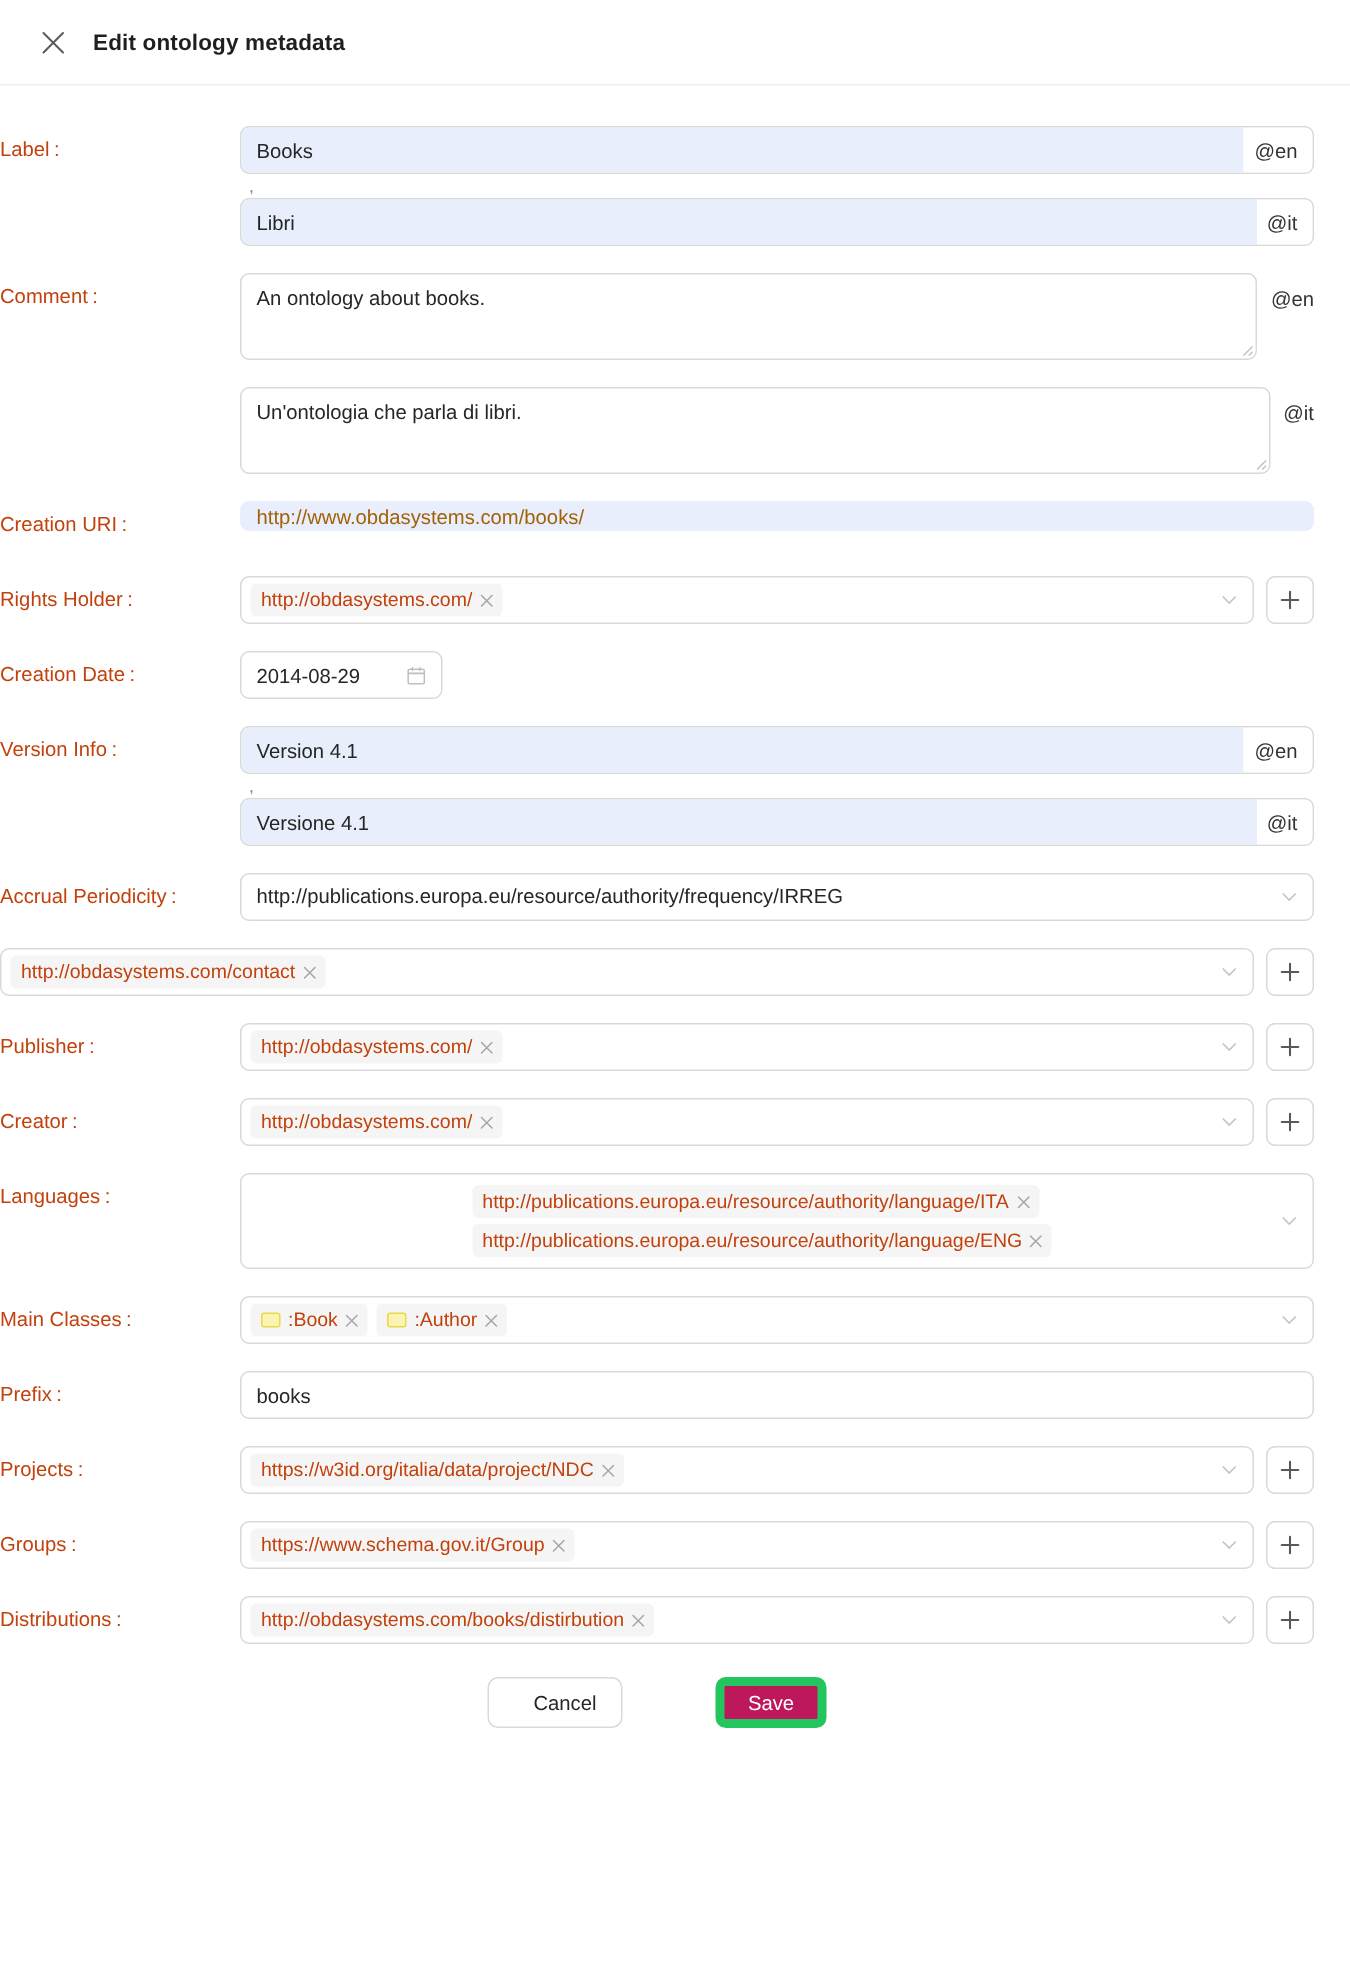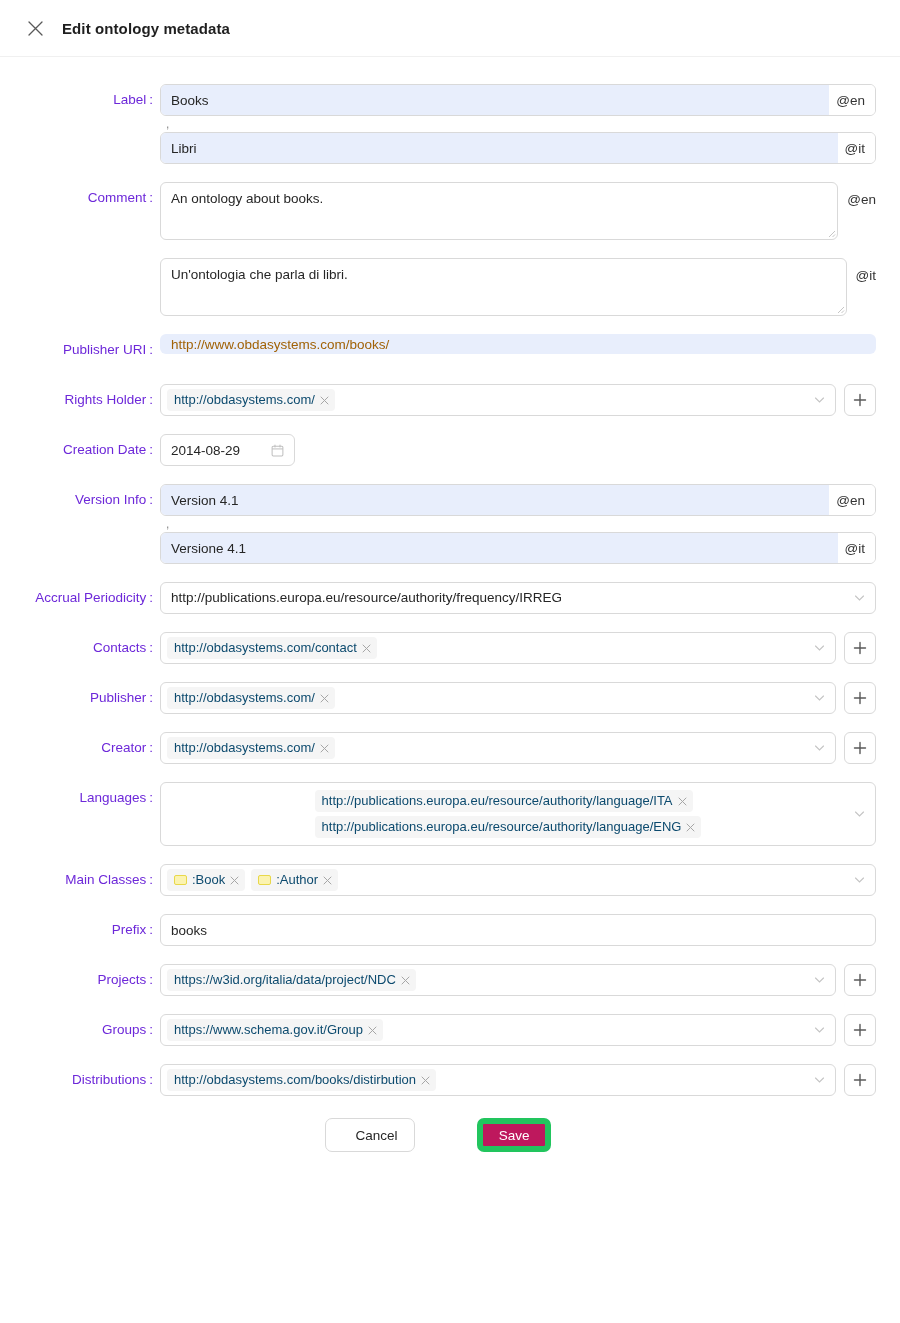--- a/index.html
+++ b/index.html
@@ -42,23 +42,22 @@
   .row {
     display: flex;
     align-items: flex-start;
     margin-bottom: 18px;
   }
   .row.tight { margin-bottom: 0; }
 
   .row-label {
     width: 160px;
     flex: 0 0 160px;
-    text-align: right;
-    font-size: 13.5px;
-    color: #6d28d9;
+    font-size: 13.5px;
+    color: #c2410c;
     line-height: 32px;
     padding-right: 7px;
     white-space: nowrap;
   }
   .row-label .colon { margin-left: 3px; }
 
   .row-control {
     flex: 1 1 auto;
     min-width: 0;
     display: flex;
@@ -231,21 +230,21 @@
   }
   .tag-area.stacked { flex-direction: column; align-items: flex-start; gap: 4px; }
   .tag {
     display: inline-flex;
     align-items: center;
     gap: 5px;
     background: #f5f5f5;
     border-radius: 4px;
     padding: 2px 6px 2px 7px;
     font-size: 13px;
-    color: #0c4a6e;
+    color: #c2410c;
     line-height: 18px;
     max-width: 100%;
   }
   .tag .tag-text {
     overflow: hidden;
     text-overflow: ellipsis;
     white-space: nowrap;
   }
   .tag .tag-close {
     flex: 0 0 auto;
@@ -391,21 +390,21 @@
           <svg class="resize-grip" viewBox="0 0 10 10">
             <path d="M9 3 L3 9 M9 6.5 L6.5 9" stroke="#bfbfbf" stroke-width="0.9" fill="none"></path>
           </svg>
         </div>
         <span class="lang-out">@it</span>
       </div>
     </div>
   </div>
 
   <div class="row">
-    <div class="row-label"><span>Publisher URI</span><span class="colon">:</span></div>
+    <div class="row-label"><span>Creation URI</span><span class="colon">:</span></div>
     <div class="row-control">
       <div class="filled-input">http://www.obdasystems.com/books/</div>
     </div>
   </div>
 
   <div class="row">
     <div class="row-label"><span>Rights Holder</span><span class="colon">:</span></div>
     <div class="row-control">
       <div class="select-box">
         <div class="tag-area">
@@ -482,21 +481,20 @@
         <span class="chevron">
           <svg width="11" height="11" viewBox="0 0 11 11">
               <path d="M1.5 3.5 L5.5 7.5 L9.5 3.5" stroke="currentColor" stroke-width="1.1" fill="none" stroke-linecap="round"></path>
             </svg>
         </span>
       </div>
     </div>
   </div>
 
   <div class="row">
-    <div class="row-label"><span>Contacts</span><span class="colon">:</span></div>
     <div class="row-control">
       <div class="select-box">
         <div class="tag-area">
           <span class="tag">
             <span class="tag-text">http://obdasystems.com/contact</span>
             <span class="tag-close">
               <svg width="9" height="9" viewBox="0 0 9 9">
                   <path d="M1 1 L8 8 M8 1 L1 8" stroke="currentColor" stroke-width="1" stroke-linecap="round"></path>
                 </svg>
             </span>

